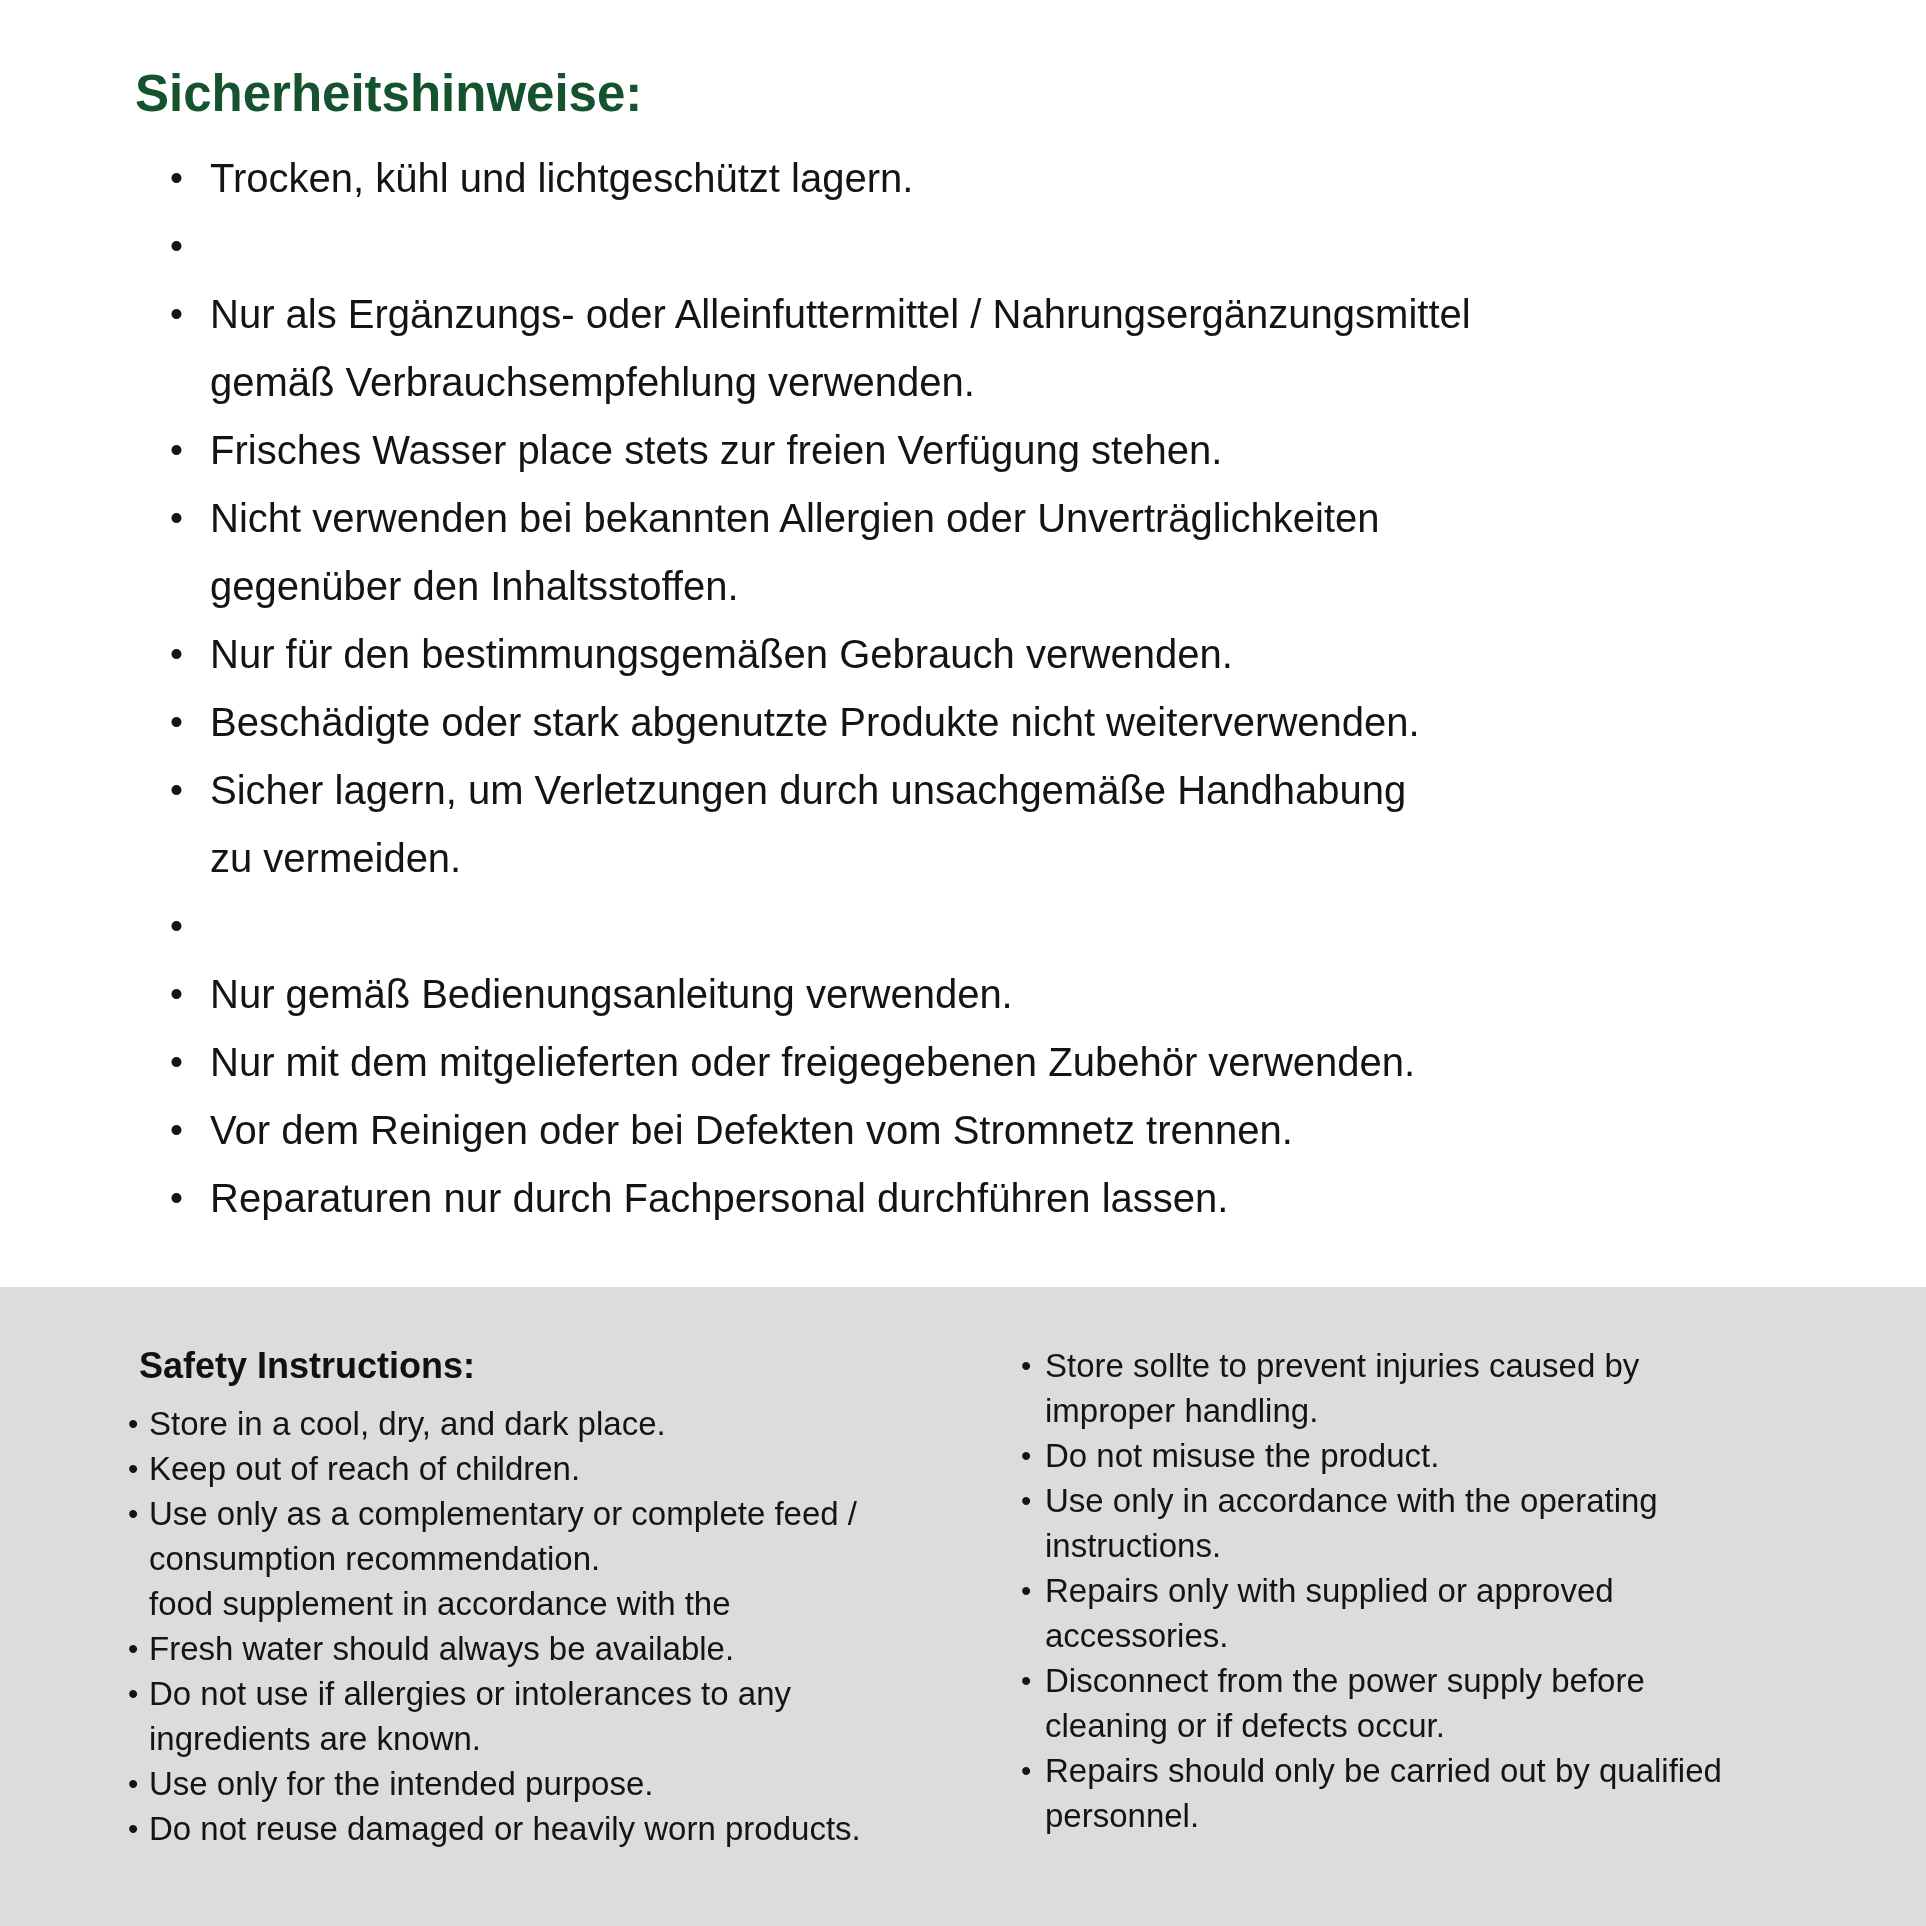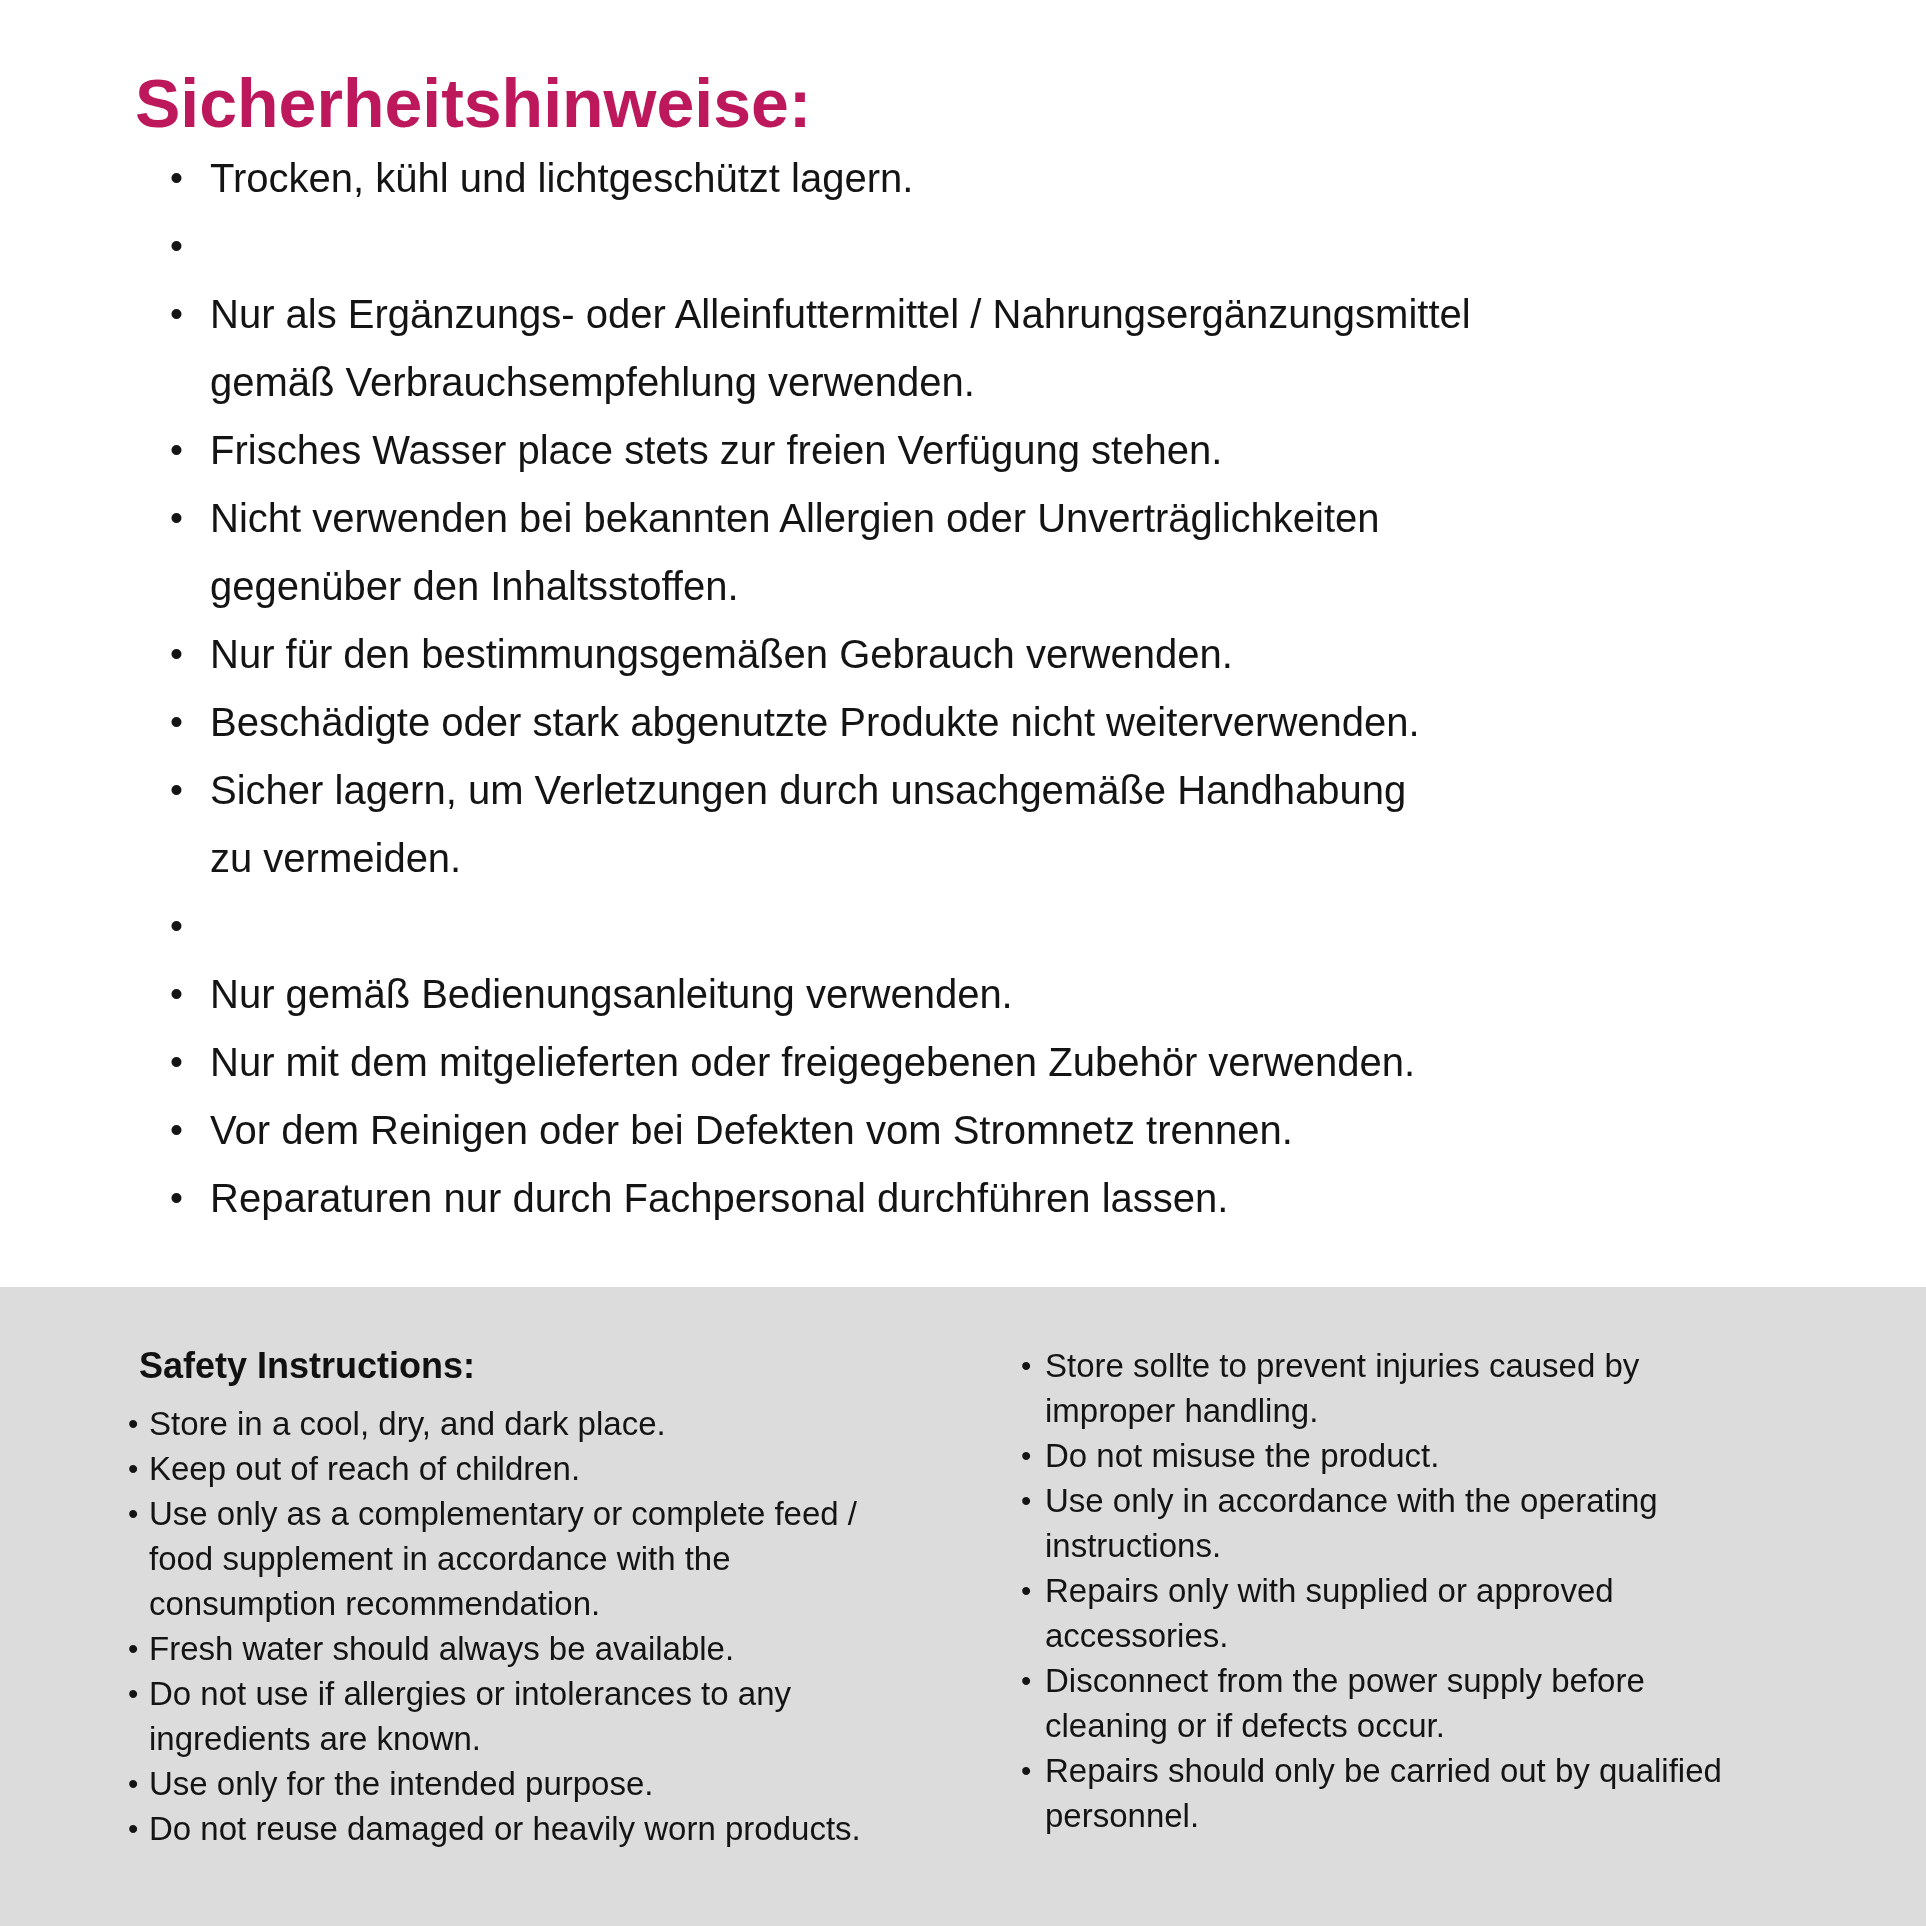--- a/index.html
+++ b/index.html
@@ -10,22 +10,22 @@
     color: #141414;
     overflow: hidden;
     position: relative;
   }
   .page { position: absolute; inset: 0; width: 1926px; height: 1926px; }
 
   
   .de-section { position: absolute; left: 0; top: 0; width: 1926px; height: 1287px; background: #ffffff; }
   .de-title {
     position: absolute; left: 135px; top: 63px;
-    font-size: 68px; font-weight: bold; line-height: 1.2;
-    color: #be185d; white-space: nowrap; margin: 0;
+    font-size: 51px; font-weight: bold; line-height: 1.2;
+    color: #14532d; white-space: nowrap; margin: 0;
   }
   .de-list { position: absolute; left: 170px; top: 144px; width: 1682px; }
   .de-list .line {
     position: relative; height: 68px; line-height: 68px;
     font-size: 40px; padding-left: 40px; white-space: nowrap;
   }
   .de-list .blt { position: absolute; left: 0; top: 0; width: 40px; line-height: 68px; font-size: 37px; }
 
   
   .en-section { position: absolute; left: 0; top: 1287px; width: 1926px; height: 639px; background: #dcdcdc; }
@@ -72,22 +72,22 @@
   </section>
 
   <section class="en-section">
 
     <div class="en-col en-col-left">
       <h2 class="en-title">Safety Instructions:</h2>
       <div class="en-lines">
         <div class="line"><span class="blt">•</span><span>Store in a cool, dry, and dark place.</span></div>
         <div class="line"><span class="blt">•</span><span>Keep out of reach of children.</span></div>
         <div class="line"><span class="blt">•</span><span>Use only as a complementary or complete feed /</span></div>
+        <div class="line"><span>consumption recommendation.</span></div>
         <div class="line"><span>food supplement in accordance with the</span></div>
-        <div class="line"><span>consumption recommendation.</span></div>
         <div class="line"><span class="blt">•</span><span>Fresh water should always be available.</span></div>
         <div class="line"><span class="blt">•</span><span>Do not use if allergies or intolerances to any</span></div>
         <div class="line"><span>ingredients are known.</span></div>
         <div class="line"><span class="blt">•</span><span>Use only for the intended purpose.</span></div>
         <div class="line"><span class="blt">•</span><span>Do not reuse damaged or heavily worn products.</span></div>
       </div>
     </div>
 
     <div class="en-col en-col-right">
       <div class="en-lines">

